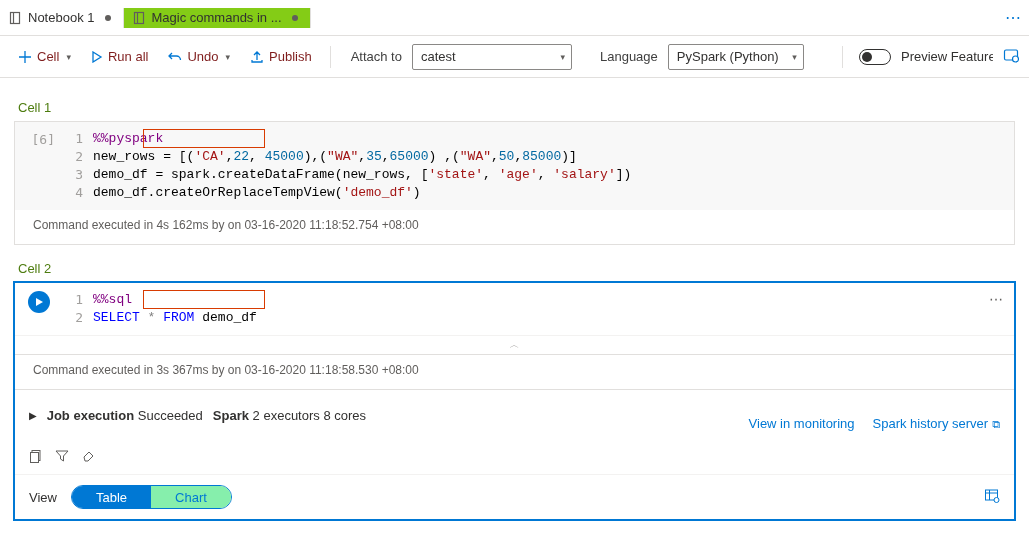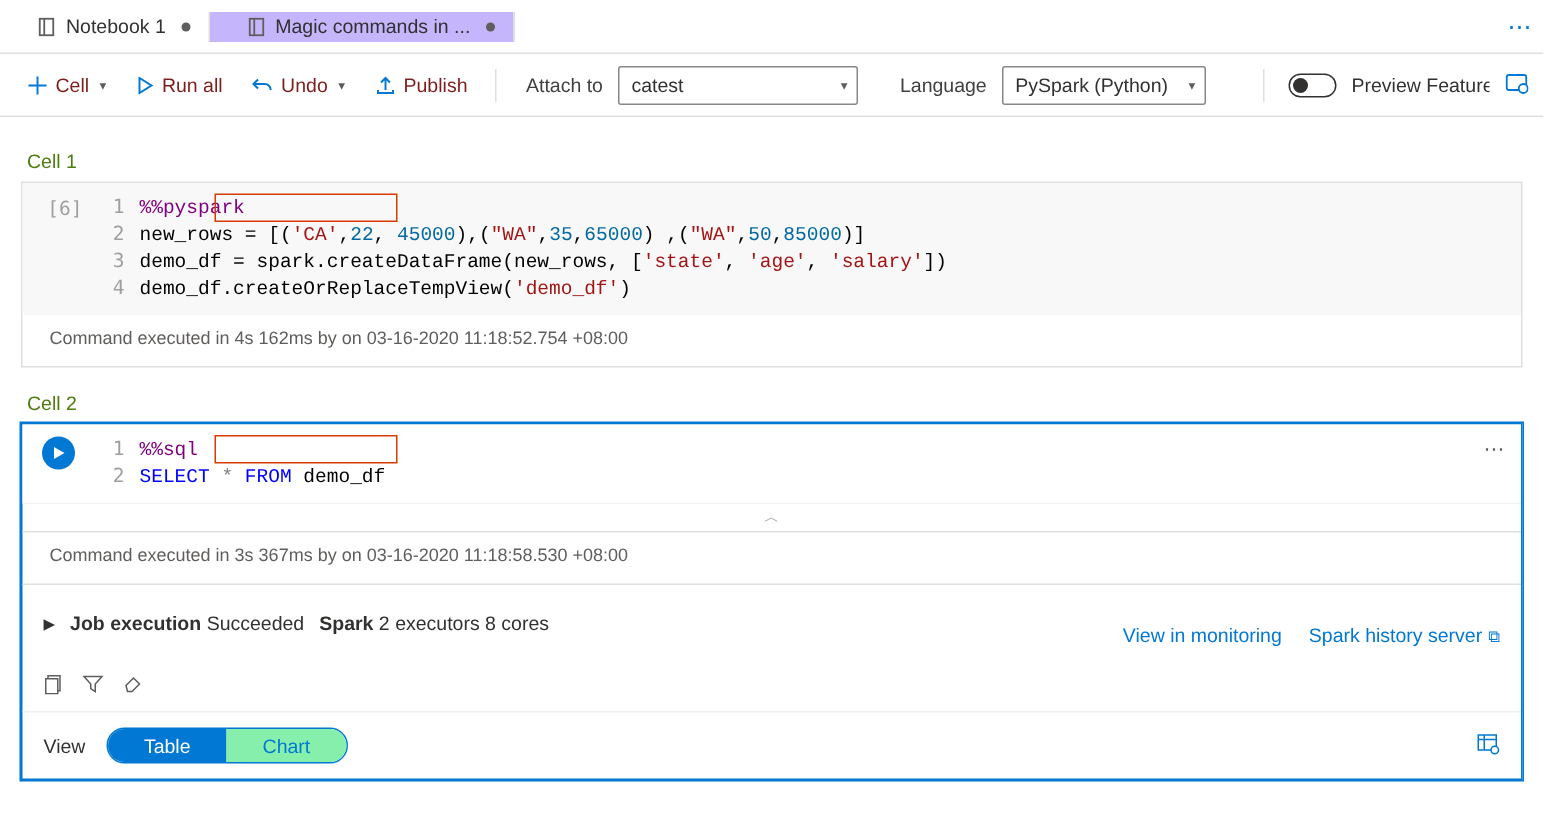--- a/index.html
+++ b/index.html
@@ -1,21 +1,21 @@
 <!DOCTYPE html>
 <html><head>
 <meta charset="utf-8">
 <style>
   * { box-sizing: border-box; margin: 0; padding: 0; }
   body { font-family: "Segoe UI", Arial, sans-serif; font-size: 13px; color: #323130; background: #fff; width: 1029px; }
   
   
   .tabs-bar { display: flex; align-items: center; height: 36px; border-bottom: 1px solid #e1dfdd; position: relative; }
-  .tab { display: flex; align-items: center; height: 20px; padding: 0 12px 0 24px; gap: 6px; border-right: 1px solid #e1dfdd; cursor: pointer; }
-  .tab.active { background: #c4b5fd; }
+  .tab { display: flex; align-items: center; height: 20px; padding: 0 12px 0 8px; gap: 6px; border-right: 1px solid #e1dfdd; cursor: pointer; }
+  .tab.active { background: #84cc16; }
   .tab-icon { width: 14px; height: 14px; display: flex; align-items: center; justify-content: center; }
   .tab-title { font-size: 13px; color: #323130; }
   .tab-dot { width: 6px; height: 6px; background: #605e5c; border-radius: 50%; margin-left: 4px; }
   .tabs-more { margin-left: auto; padding: 0 8px; color: #0078d4; cursor: pointer; font-size: 16px; }
 
   
   .toolbar { display: flex; align-items: center; height: 42px; padding: 0 10px; gap: 4px; border-bottom: 1px solid #e1dfdd; }
   .tbtn { display: flex; align-items: center; gap: 5px; padding: 4px 8px; color: #0078d4; cursor: pointer; border-radius: 2px; }
   .tbtn .icon { display: inline-flex; }
   .tbtn-text { font-size: 13px; color: #7f1d1d; }

